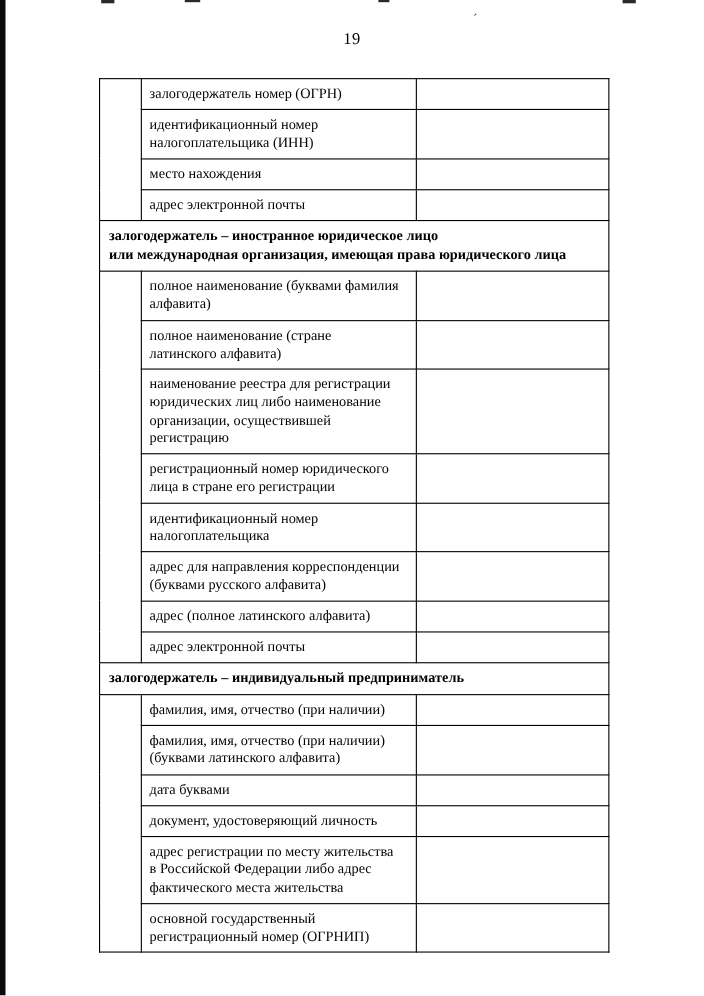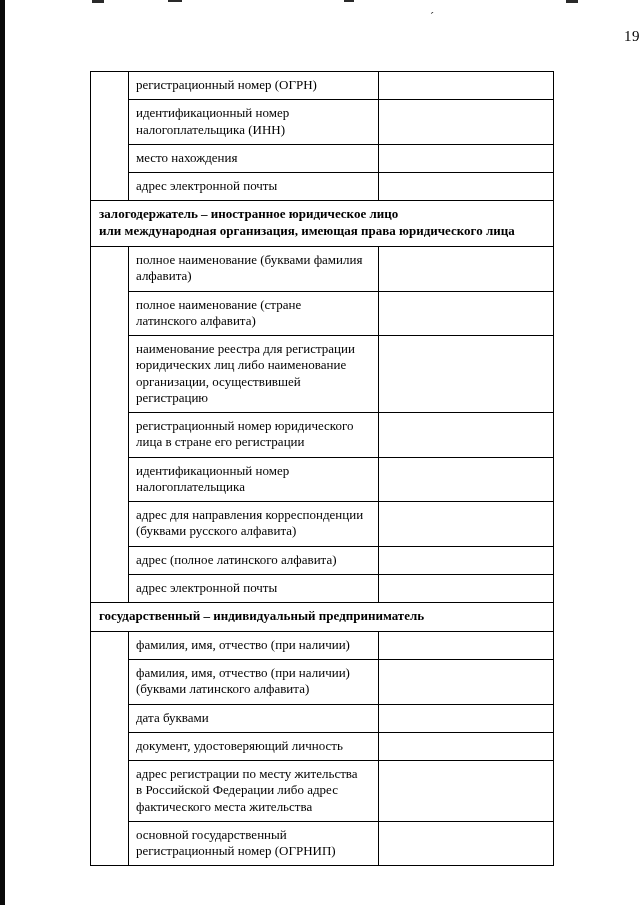--- a/index.html
+++ b/index.html
@@ -33,21 +33,21 @@
   .tick.t3 { left: 344px; width: 10px; height: 2px; }
   .tick.t4 { left: 566px; width: 12px; }
   .stray-mark {
     position: absolute;
     left: 430px; top: 10px;
     font-size: 12px;
     color: #333;
   }
   .page-number {
     padding-top: 28px;
-    text-align: right;
+    text-align: center;
     font-size: 15px;
     letter-spacing: 0.5px;
   }
   table.form-table {
     border-collapse: collapse;
     table-layout: fixed;
     margin: 26px 0 0 90px;
     width: 463px;
     font-size: 13px;
   }
@@ -90,21 +90,21 @@
 
 <table class="form-table">
   <colgroup>
     <col class="c-indent">
     <col class="c-label">
     <col class="c-value">
   </colgroup>
   <tbody id="table-body">
       <tr>
         <td rowspan="4" class="indent-cell"></td>
-        <td class="label-cell">регистрационный номер (ОГРН)</td>
+        <td class="label-cell">залогодержатель номер (ОГРН)</td>
         <td class="value-cell"></td>
       </tr>
       <tr>
         <td class="label-cell">идентификационный номер
 налогоплательщика (ИНН)</td>
         <td class="value-cell"></td>
       </tr>
       <tr>
         <td class="label-cell">место нахождения</td>
         <td class="value-cell"></td>
@@ -152,21 +152,21 @@
       </tr>
       <tr>
         <td class="label-cell">адрес (полное латинского алфавита)</td>
         <td class="value-cell"></td>
       </tr>
       <tr>
         <td class="label-cell">адрес электронной почты</td>
         <td class="value-cell"></td>
       </tr>
       <tr>
-        <td colspan="3" class="section-cell">государственный – индивидуальный предприниматель</td>
+        <td colspan="3" class="section-cell">залогодержатель – индивидуальный предприниматель</td>
       </tr>
       <tr>
         <td rowspan="6" class="indent-cell"></td>
         <td class="label-cell">фамилия, имя, отчество (при наличии)</td>
         <td class="value-cell"></td>
       </tr>
       <tr>
         <td class="label-cell">фамилия, имя, отчество (при наличии)
 (буквами латинского алфавита)</td>
         <td class="value-cell"></td>

